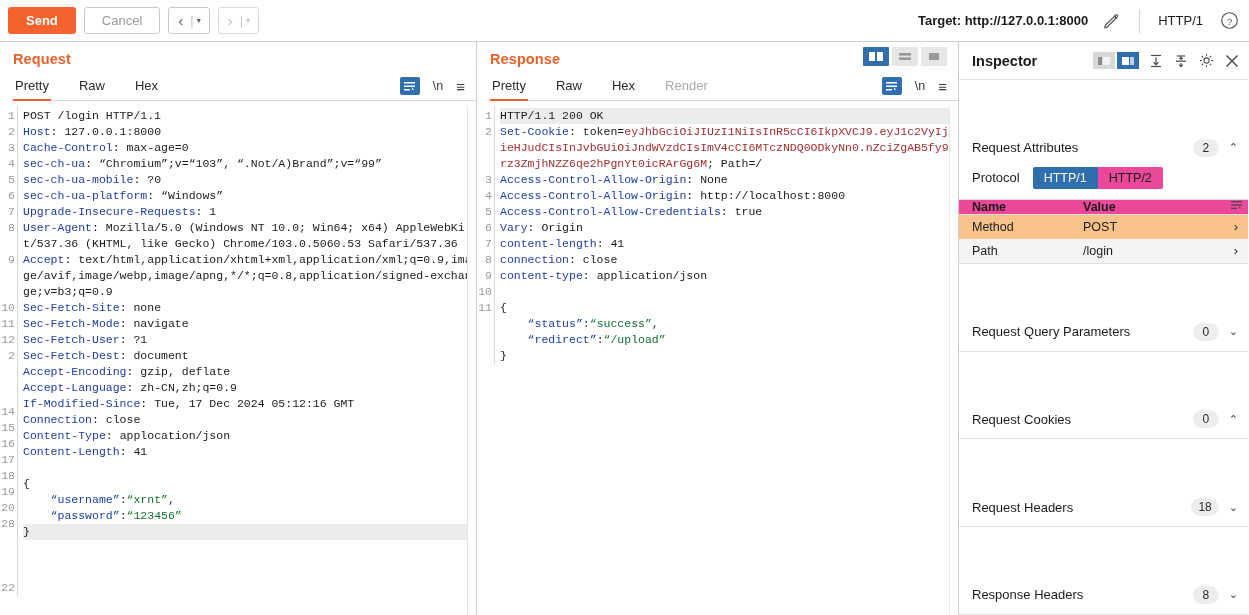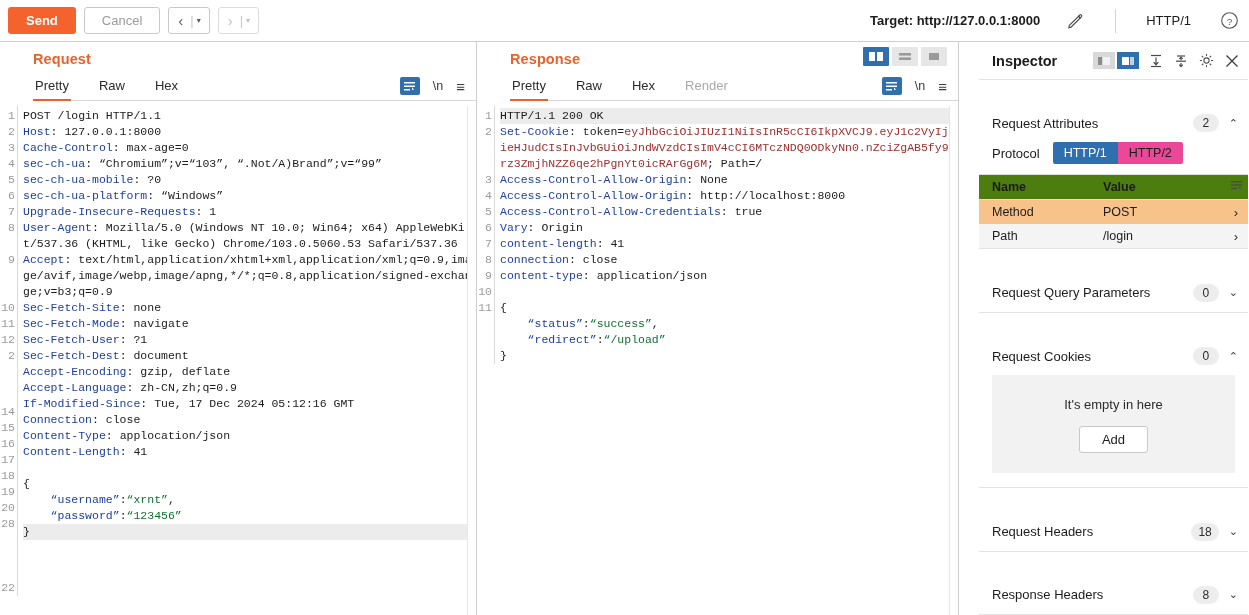--- a/index.html
+++ b/index.html
@@ -69,21 +69,21 @@
     color: #5a5a5a;
     padding: 0 6px 0 3px;
     cursor: pointer;
   }
   .navgrp.dim .nav-caret { color: #c0c0c0; }
 
   #toolbar-right {
     margin-left: auto;
     display: flex;
     align-items: center;
-    gap: 16px;
+    gap: 4px;
   }
   #target-label {
     font-weight: bold;
     font-size: 13px;
     color: #1c1c1c;
     white-space: nowrap;
   }
   .pencil-btn { margin-left: 10px; cursor: pointer; display: flex; align-items: center; }
   .vdiv {
     width: 1px; height: 24px;
@@ -92,21 +92,21 @@
   }
   #http-version { font-size: 13px; color: #1c1c1c; }
   .help-btn { margin-left: 13px; cursor: pointer; display: flex; align-items: center; }
 
   
   #main {
     display: flex;
     height: 573px;
     width: 1249px;
   }
-  .pane { position: relative; background: #fff; padding-left: 20px; }
+  .pane { position: relative; background: #fff; }
   #request-pane { width: 477px; border-right: 1px solid #cfcfcf; }
   #response-pane { width: 482px; border-right: 1px solid #cfcfcf; }
   #inspector-pane { width: 289px; justify-content: space-between; }
 
   .pane-head {
     padding: 9px 0 0 13px;
     position: relative;
   }
   .pane-title {
     color: #e8622b;
@@ -286,24 +286,24 @@
     padding: 4px 11px;
     background: #ec4899;
     color: #1c1c1c;
     cursor: pointer;
   }
   .seg-item.active { background: #2f6fad; color: #fff; }
 
   .attr-table { margin: 0 0 0 0; }
   .attr-head {
     display: flex;
-    background: #4d7c0f;
+    background: #ec4899;
     border-top: 1px solid #dedede;
     border-bottom: 1px solid #dedede;
-    height: 26px;
+    height: 16px;
     align-items: center;
     font-weight: bold;
     font-size: 12.5px;
   }
   .attr-row {
     display: flex;
     height: 24px;
     align-items: center;
     font-size: 12.5px;
     background: #f4f4f4;
@@ -598,24 +598,20 @@
         <span class="chev">⌄</span>
       </div>
     </div>
 
     <div class="section">
       <div class="section-head">
         <span class="section-name">Request Cookies</span>
         <span class="badge">0</span>
         <span class="chev">⌃</span>
       </div>
-      <div class="empty-box">
-        <div class="empty-text">It's empty in here</div>
-        <button class="add-btn">Add</button>
-      </div>
     </div>
 
     <div class="section">
       <div class="section-head">
         <span class="section-name">Request Headers</span>
         <span class="badge">18</span>
         <span class="chev">⌄</span>
       </div>
     </div>
 

